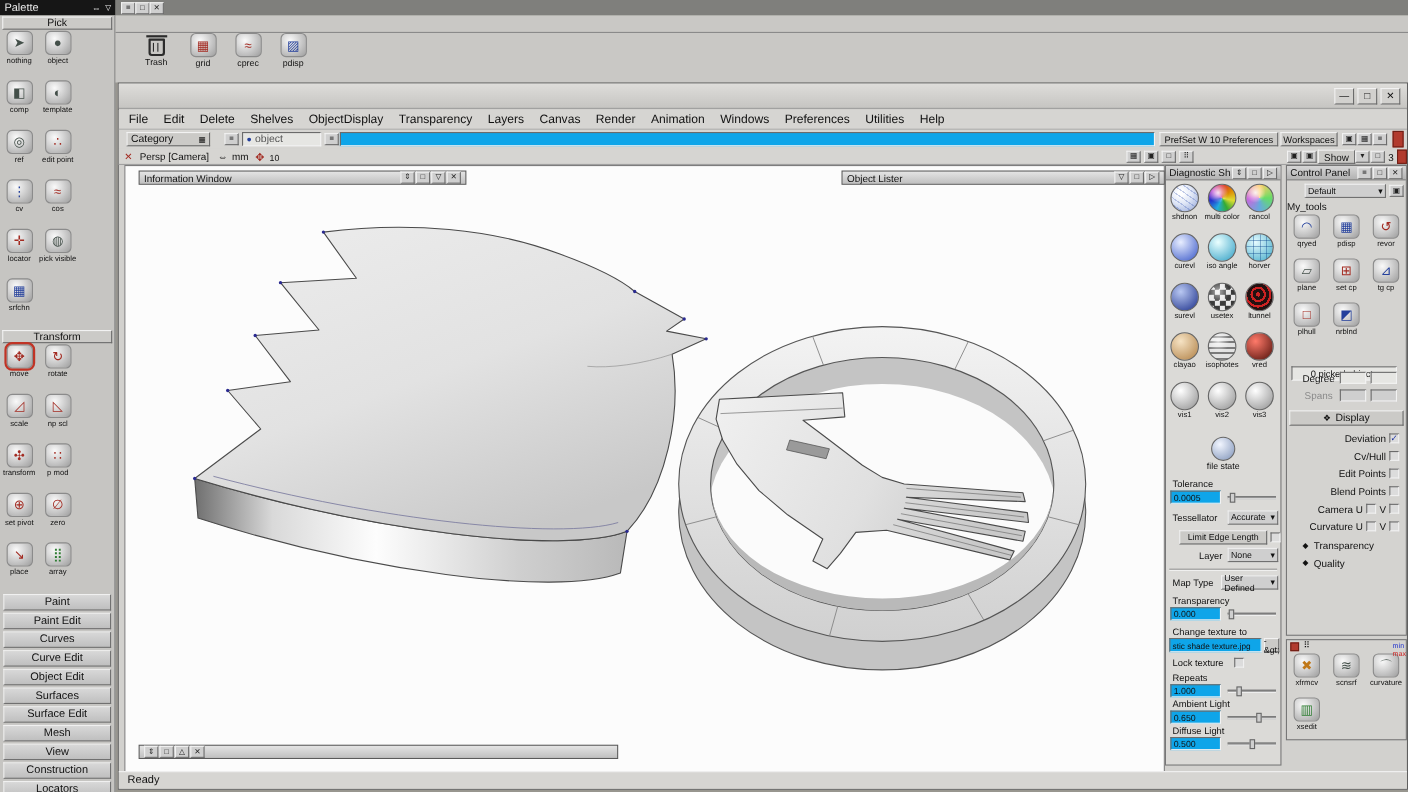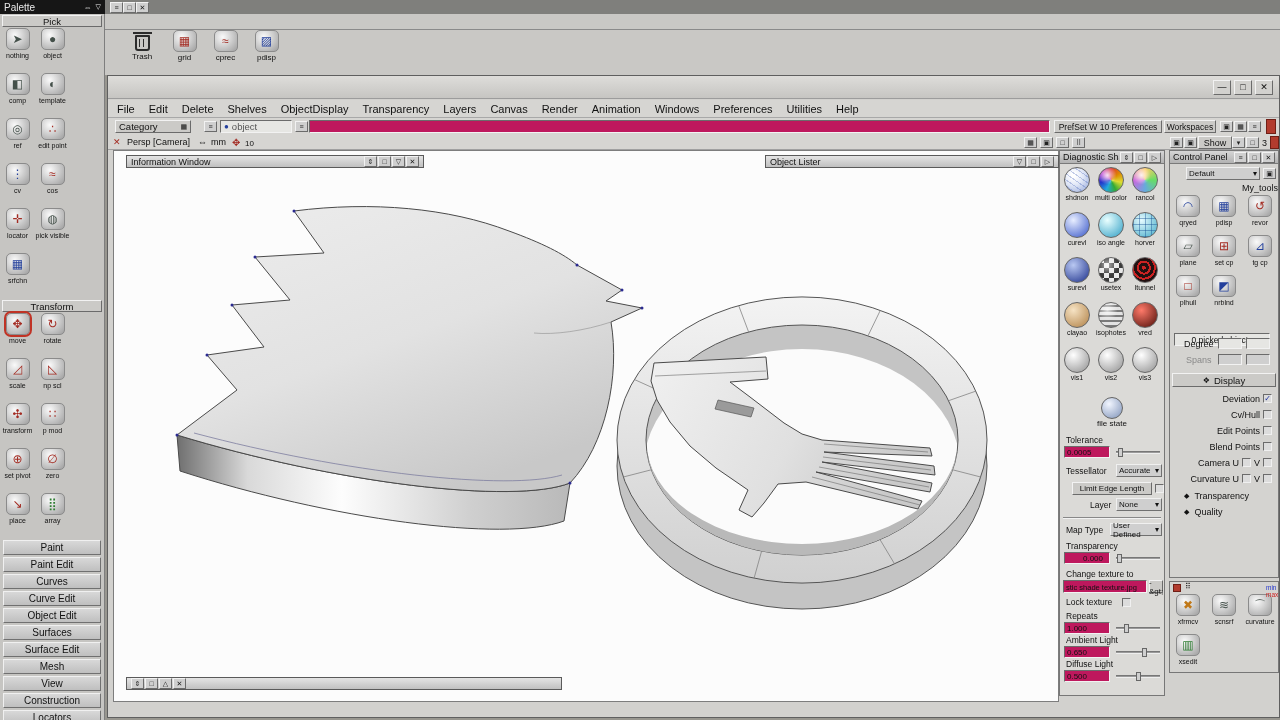--- a/index.html
+++ b/index.html
@@ -3,21 +3,21 @@
 <meta charset="utf-8">
 <style>
 *{margin:0;padding:0;box-sizing:border-box}
 body{width:1280px;height:720px;background:#98968f;font-family:"Liberation Sans",sans-serif;font-size:11px;color:#111;overflow:hidden;position:relative}
 .abs{position:absolute}
 .flex{display:flex;align-items:center}
 .dark-title{background:#161616;color:#e8e8e8;font-size:10px}
 .shelf-title{background:#7f7f7c;color:#0c0c0c;font-size:10px}
 .out{border:1px solid;border-color:#f2f2f2 #6b6b6b #6b6b6b #f2f2f2;background:#cbcac7}
 .in{border:1px solid;border-color:#6b6b6b #f2f2f2 #f2f2f2 #6b6b6b;background:#e6e6e3}
-.infield{border:1px solid;border-color:#6b6b6b #f2f2f2 #f2f2f2 #6b6b6b;background:#be185d}
+.infield{border:1px solid;border-color:#6b6b6b #f2f2f2 #f2f2f2 #6b6b6b;background:#0ea5e9}
 .wbtn{width:13px;height:11px;font-size:7px;line-height:9px;text-align:center;border:1px solid;border-color:#f2f2f2 #6b6b6b #6b6b6b #f2f2f2;background:#cfcfcf;color:#222;display:inline-block}
 .phead{height:13px;display:flex;align-items:center;background:linear-gradient(#d6d6d6,#b2b2b2);border-bottom:1px solid #7a7a7a;font-size:9px;padding:0 3px;gap:1px}
 .phead .t{flex:1;white-space:nowrap;overflow:hidden}
 .fbar{height:13px;display:flex;align-items:center;background:linear-gradient(#e4e4e4,#c0c0c0);border:1px solid #5a5a5a;font-size:9px;padding:0 4px;gap:1px}
 .fbar .t{flex:1;white-space:nowrap;overflow:hidden}
 .tool{width:35px;text-align:center;height:45px}
 .tball{width:24px;height:22px;margin:0 auto;border-radius:5px;background:radial-gradient(circle at 35% 30%,#fafafa,#9e9e9e);display:flex;align-items:center;justify-content:center;font-size:12px;border:1px solid #8b8b8b}
 .tlabel{font-size:7px;line-height:7px;margin-top:2px;color:#111}
 .g-dark{color:#44504a}.g-red{color:#a32b22}.g-blue{color:#24409c}.g-green{color:#2e7d32}.g-orange{color:#c07818}
 .sel{outline:2px solid #c03325}
@@ -509,21 +509,21 @@
           <span>None</span>
           <span>▾</span>
         </div>
       <div class="abs" style="left:3px;top:366px;right:3px;border-top:1px solid #888;border-bottom:1px solid #f2f2f2"></div>
       <span class="dlabel" style="left:6px;top:374px">Map Type</span>
       <div class="dd abs" style="left:50px;top:372px;width:52px">
           <span>User Defined</span>
           <span>▾</span>
         </div>
       <span class="dlabel" style="left:6px;top:390px">Transparency</span>
-      <div class="infield abs" style="left:4px;top:401px;width:46px;height:12px;font-size:8px;padding:1px 18px">0.000</div>
+      <div class="infield abs" style="left:4px;top:401px;width:46px;height:12px;font-size:8px;padding:1px 2px">0.000</div>
       <div class="slider" style="left:56px;top:406px;width:44px">
           <div class="sl-h" style="left:1px"></div>
         </div>
       <span class="dlabel" style="left:6px;top:418px">Change texture to</span>
       <div class="infield abs" style="left:3px;top:429px;width:84px;height:13px;font-size:7.5px;padding:2px 2px;white-space:nowrap;overflow:hidden">stic shade texture.jpg</div>
       <div class="out abs flex" style="left:89px;top:429px;width:14px;height:13px;justify-content:center;font-size:8px">-&amp;gt;</div>
       <span class="dlabel" style="left:6px;top:446px">Lock texture</span>
       <span class="cb abs" style="left:62px;top:447px"></span>
       <span class="dlabel" style="left:6px;top:460px">Repeats</span>
       <div class="infield abs" style="left:4px;top:471px;width:46px;height:12px;font-size:8px;padding:1px 2px">1.000</div>
@@ -547,21 +547,21 @@
         <span class="t">Control Panel</span>
         <span class="wbtn">≡</span>
         <span class="wbtn">□</span>
         <span class="wbtn">✕</span>
       </div>
       <div class="dd abs" style="left:16px;top:16px;width:74px">
           <span>Default</span>
           <span>▾</span>
         </div>
       <span class="wbtn abs" style="left:93px;top:17px">▣</span>
-      <div class="abs" style="left:0;top:32px;width:100%;text-align:right;font-size:9px">My_tools</div>
+      <div class="abs" style="left:0;top:32px;width:100%;text-align:left;font-size:9px">My_tools</div>
       <div class="flex" style="flex-wrap:wrap;position:absolute;top:44px;left:0;right:0">
         <div class="tool" style="width:36px;height:40px">
             <div class="tball">
               <span class="g-blue">◠</span>
             </div>
             <div class="tlabel">qryed</div>
           </div>
         <div class="tool" style="width:36px;height:40px">
             <div class="tball">
               <span class="g-blue">▦</span>
@@ -679,15 +679,18 @@
         </div>
         <div class="tool" style="width:36px;height:40px">
             <div class="tball">
               <span class="g-green">▥</span>
             </div>
             <div class="tlabel">xsedit</div>
           </div>
       </div>
     </div>
 
+    <div class="abs flex" style="left:0;bottom:0;right:0;height:16px;background:#d6d5d2;border-top:1px solid #f2f2f2;padding:0 8px;font-size:10px">
+      <span>Ready</span>
+    </div>
 
   </div>
 </div>
 
 </body></html>

